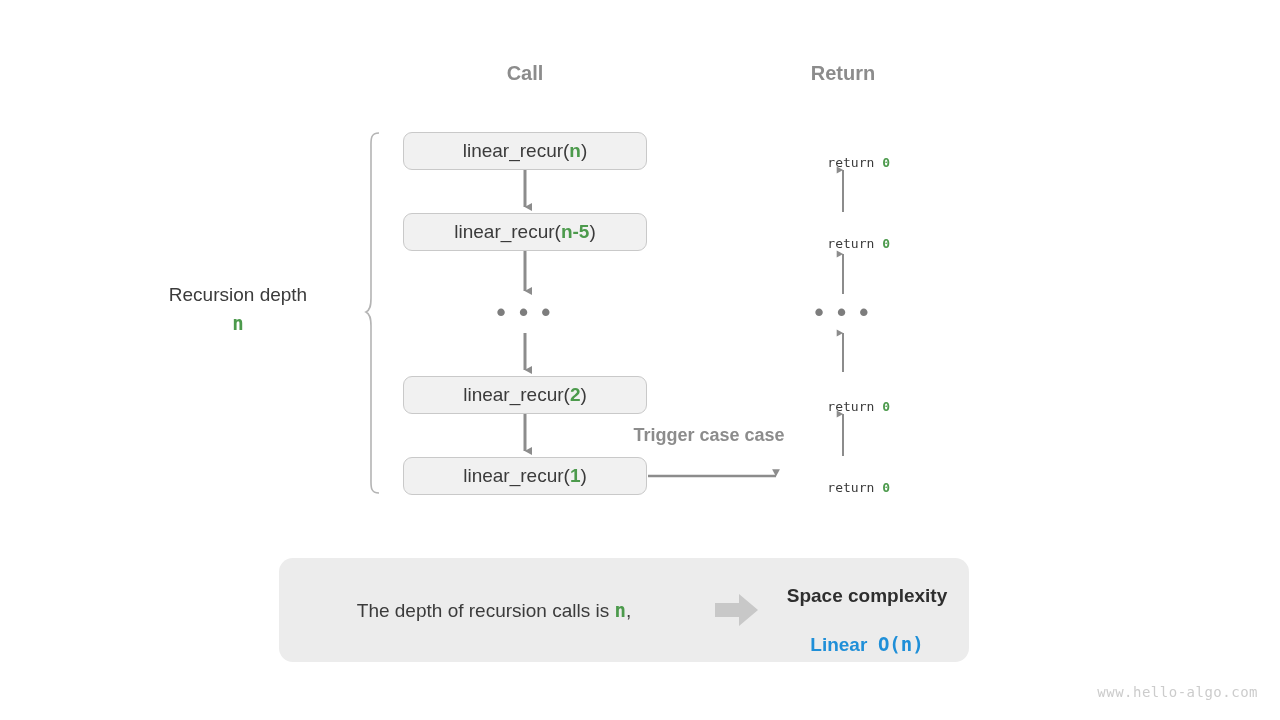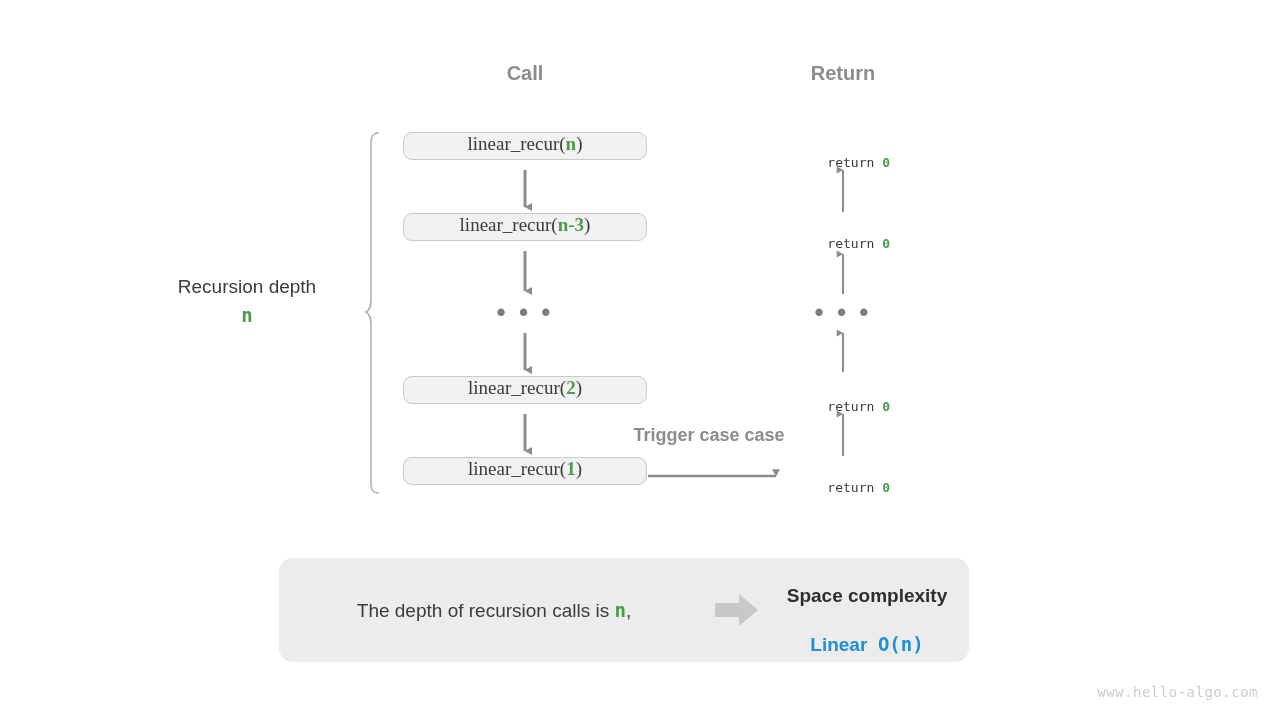--- a/index.html
+++ b/index.html
@@ -33,30 +33,30 @@
     white-space: nowrap;
     transform: translateX(-50%);
   }
   #header-call  { left: 525px; top: 62px; }
   #header-return{ left: 843px; top: 62px; }
 
   
   .call-box {
     position: absolute;
     width: 244px;
-    height: 28px;
+    height: 38px;
     left: 403px;
     box-sizing: border-box;
     background: #f1f1f1;
     border: 1px solid #c9c9c9;
     border-radius: 9px;
     display: flex;
-    align-items: flex-start;
+    align-items: center;
     justify-content: center;
-    font-family: Liberation Serif, serif;
+    font-family: Liberation Sans, sans-serif;
     font-size: 19px;
     color: #3b3b3b;
     white-space: pre;
     letter-spacing: 0px;
   }
   .call-box .arg {
     color: #4c9a4c;
     font-weight: bold;
   }
 
@@ -92,25 +92,24 @@
     left: 0; top: 0;
     width: 1280px;
     height: 720px;
     pointer-events: none;
   }
 
   
   .brace-label {
     position: absolute;
     left: 238px;
-    top: 276px;
+    top: 284px;
     transform: translateX(-50%);
     text-align: center;
     white-space: nowrap;
-    margin-left: 9px;
   }
   .brace-label .line1 {
     display: block;
     font-size: 19px;
     color: #3b3b3b;
   }
   .brace-label .line2 {
     display: block;
     margin-top: 6px;
     font-family: "DejaVu Sans Mono", monospace;
@@ -210,21 +209,21 @@
   <div class="brace-label">
     <span class="line1">Recursion depth</span>
     <span class="line2">n</span>
   </div>
 
   <div class="call-box" style="top:132px">
     <span>linear_recur(</span><span class="arg">n</span><span>)</span>
   </div>
 
   <div class="call-box" style="top:213px">
-    <span>linear_recur(</span><span class="arg">n-3</span><span>)</span>
+    <span>linear_recur(</span><span class="arg">n-5</span><span>)</span>
   </div>
 
   <div class="ellipsis" style="left:525px; top:312px">• • •</div>
 
   <div class="call-box" style="top:376px">
     <span>linear_recur(</span><span class="arg">2</span><span>)</span>
   </div>
 
   <div class="call-box" style="top:457px">
     <span>linear_recur(</span><span class="arg">1</span><span>)</span>

